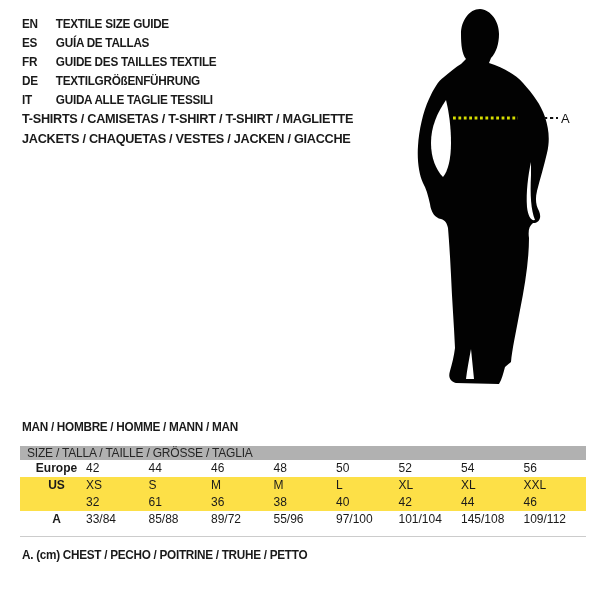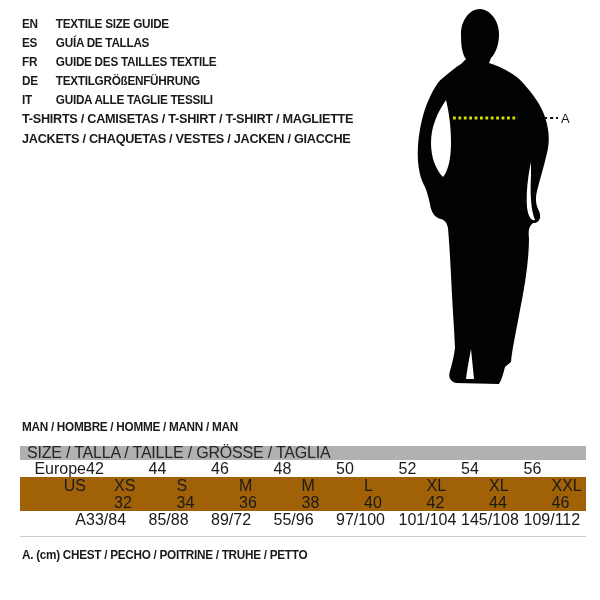--- a/index.html
+++ b/index.html
@@ -13,25 +13,25 @@
   .lang-row{display:flex;height:19px;line-height:19px;}
   .lang-code{width:36px;flex:0 0 36px;}
   
   .cat-block{position:absolute;left:22px;top:109px;font-size:13.5px;font-weight:700;}
   .cat-line{height:20px;line-height:20px;}
   
   .figure-svg{position:absolute;left:405px;top:0;}
   
   .man-label{position:absolute;left:22px;top:420px;font-size:12.5px;font-weight:700;height:14px;line-height:14px;}
   
-  .size-table{position:absolute;left:20px;top:446px;width:566px;font-size:16px;}
+  .size-table{position:absolute;left:20px;top:446px;width:566px;font-size:12px;}
   .st-header{background:#b1b1b1;height:14px;line-height:14px;padding-left:7px;color:#262626;letter-spacing:-.2px;}
   .st-row{display:grid;grid-template-columns:66px repeat(8,1fr);height:17px;line-height:17px;}
-  .st-row.stripe{background:#a16207;gap:28px;}
-  .st-row .label-cell{padding-left:7px;text-align:right;}
+  .st-row.stripe{background:#fde047;}
+  .st-row .label-cell{padding-left:7px;text-align:center;font-weight:bold;}
   .st-row .cell{text-align:left;}
   .table-bottom-line{position:absolute;left:20px;top:536px;width:566px;height:1px;background:#cccccc;}
   
   .footnote{position:absolute;left:22px;top:548px;font-size:12.5px;font-weight:700;height:14px;line-height:14px;}
 </style>
 </head>
 <body>
 
 <div class="canvas">
 
@@ -143,21 +143,21 @@
       <div class="cell">M</div>
       <div class="cell">L</div>
       <div class="cell">XL</div>
       <div class="cell">XL</div>
       <div class="cell">XXL</div>
     </div>
 
     <div class="st-row stripe">
       <div class="label-cell"></div>
       <div class="cell">32</div>
-      <div class="cell">34</div>
+      <div class="cell">61</div>
       <div class="cell">36</div>
       <div class="cell">38</div>
       <div class="cell">40</div>
       <div class="cell">42</div>
       <div class="cell">44</div>
       <div class="cell">46</div>
     </div>
 
     <div class="st-row">
       <div class="label-cell">A</div>

